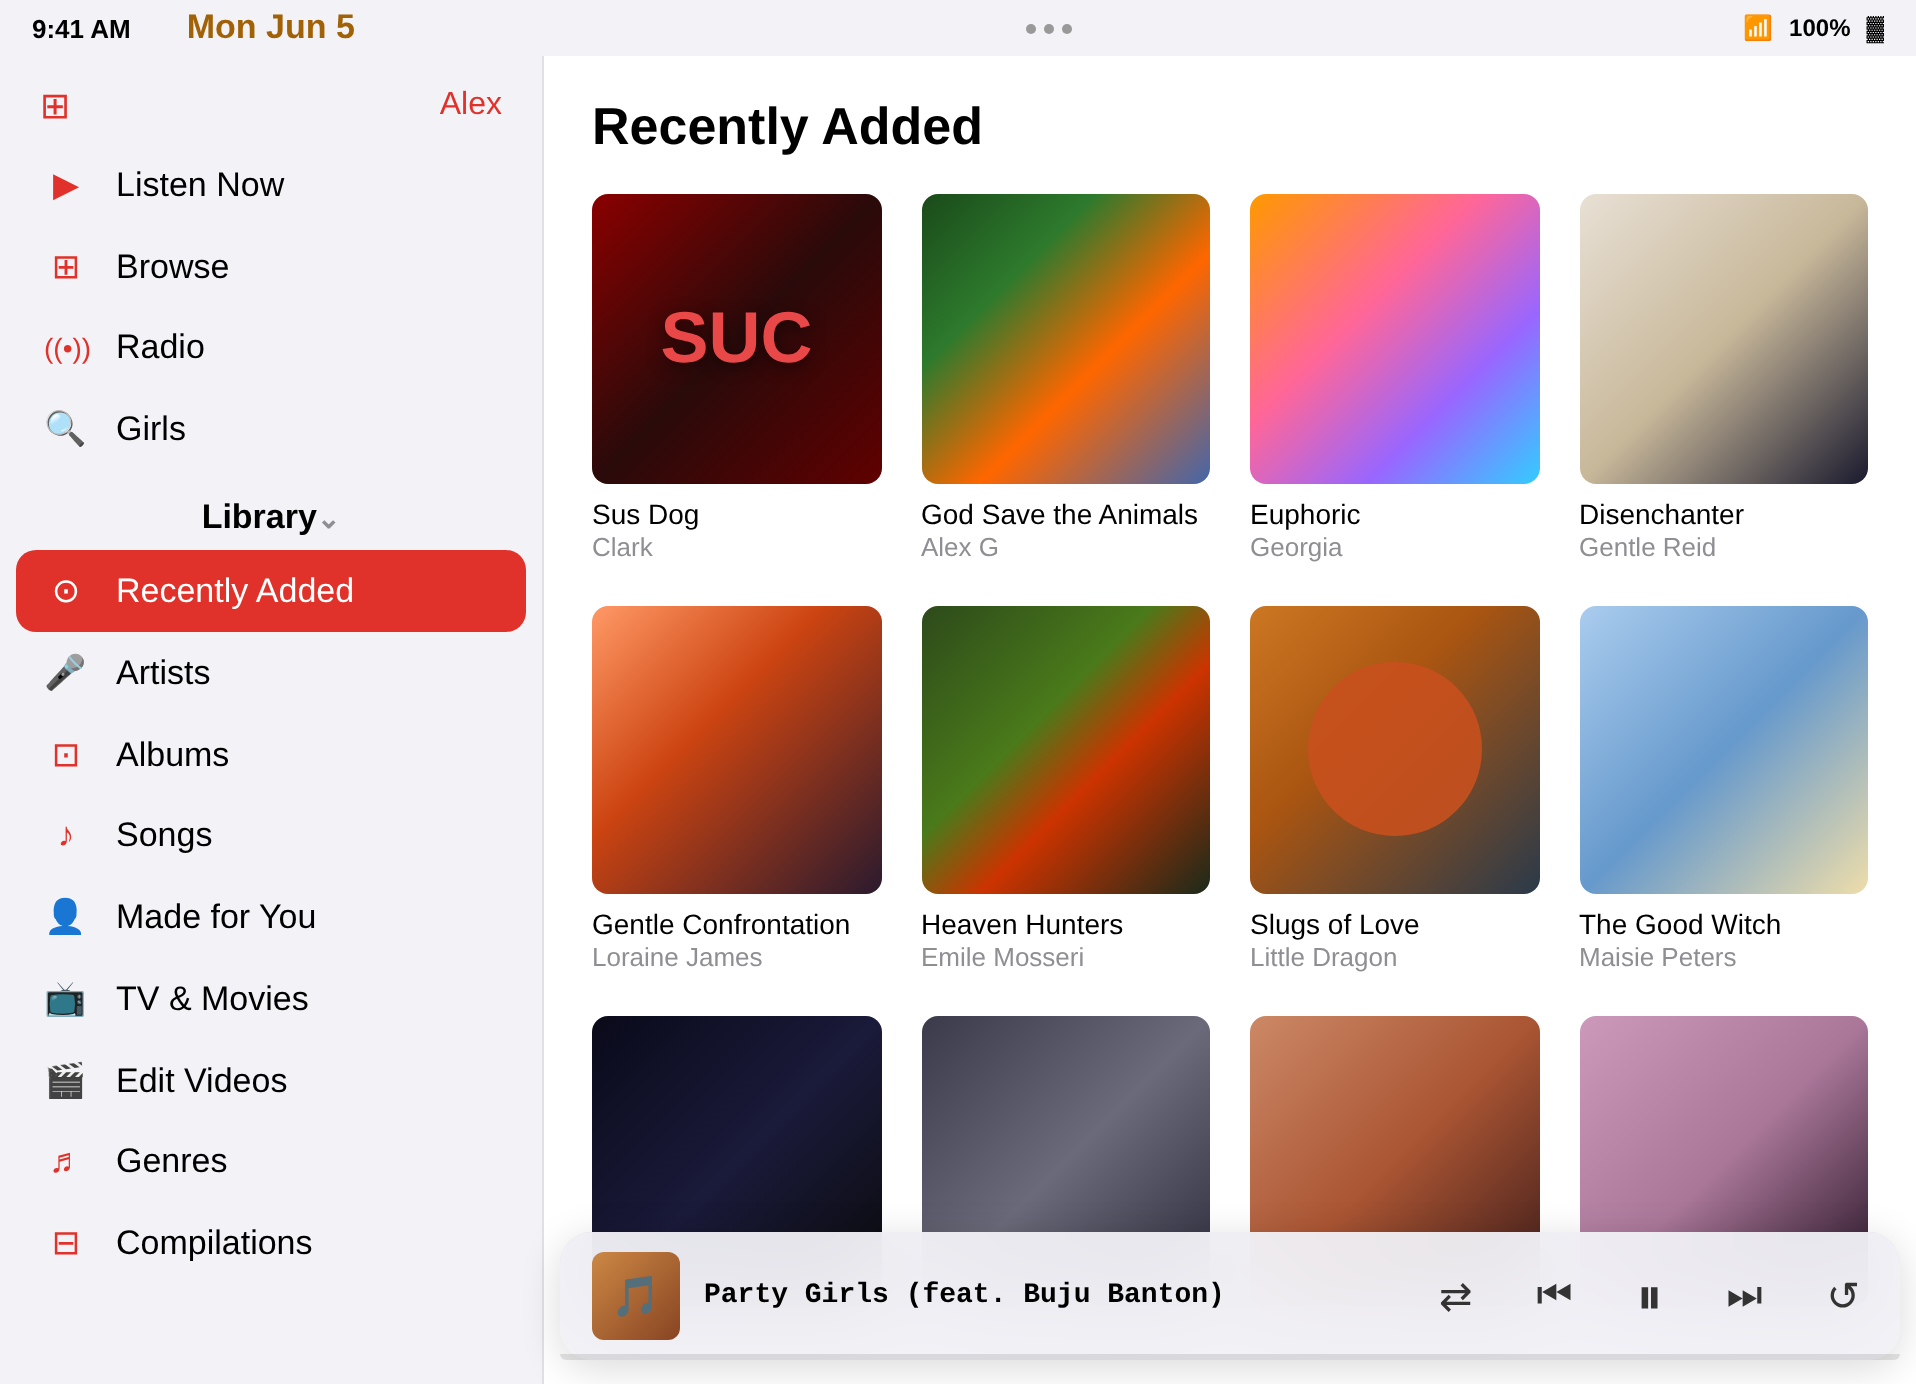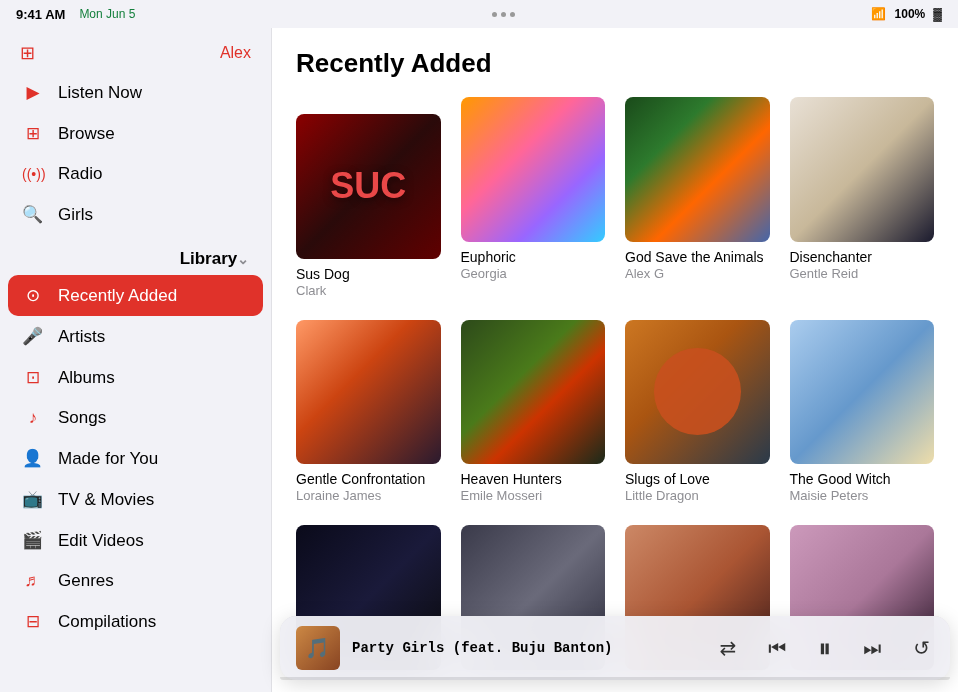--- a/index.html
+++ b/index.html
@@ -17,21 +17,21 @@
       height: 28px;
       background: #f2f2f7;
       display: flex;
       align-items: center;
       justify-content: space-between;
       padding: 0 16px;
       font-size: 13px;
       font-weight: 600;
     }
     .status-time { font-weight: 700; font-size: 13px; }
-    .status-date { font-size: 12px; font-weight: 400; color: #15803d; margin-left: 8px; }
+    .status-date { font-size: 17px; font-weight: 700; color: #a16207; margin-left: 8px; }
     .status-dots { display: flex; gap: 4px; }
     .status-dot { width: 5px; height: 5px; border-radius: 50%; background: #999; }
     .status-right { display: flex; align-items: center; gap: 8px; font-size: 12px; }
 
     
     .app-container {
       display: flex;
       height: calc(100% - 28px);
       background: #f2f2f7;
     }
@@ -85,21 +85,21 @@
       cursor: pointer;
       font-size: 17px;
       color: #000;
       font-weight: 400;
     }
     .nav-item .nav-icon { font-size: 17px; color: #e0322a; width: 22px; text-align: center; }
 
     .nav-section-header {
       display: flex;
       align-items: center;
-      justify-content: flex-end;
+      justify-content: center;
       padding: 14px 14px 6px 14px;
       font-size: 17px;
       font-weight: 700;
       color: #000;
     }
 
     .nav-section-header .chevron { color: #8e8e93; font-size: 14px; }
 
     .nav-item.active {
       background: #e0322a;
@@ -146,21 +146,21 @@
       line-height: 1.3;
     }
 
     .album-artist {
       font-size: 13px;
       color: #8e8e93;
       line-height: 1.3;
     }
 
     
-    .art-sus-dog { background: linear-gradient(135deg, #8b0000 0%, #2a0a0a 50%, #600000 100%); margin-top: 17px; }
+    .art-sus-dog { background: linear-gradient(135deg, #8b0000 0%, #2a0a0a 50%, #600000 100%); }
     .art-god-save { background: linear-gradient(135deg, #1a4a1a 0%, #2d7a2d 30%, #ff6600 60%, #4466aa 100%); }
     .art-euphoric { background: linear-gradient(135deg, #ff9900 0%, #ff6699 40%, #9966ff 70%, #33ccff 100%); }
     .art-disenchanter { background: linear-gradient(135deg, #e8e0d5 0%, #c8b89a 50%, #1a1a2e 100%); }
     .art-gentle { background: linear-gradient(135deg, #ff9966 0%, #cc4411 40%, #2a1a2e 100%); }
     .art-heaven { background: linear-gradient(135deg, #2d4a1a 0%, #4a7a1a 40%, #cc3300 60%, #1a2a1a 100%); }
     .art-slugs { background: linear-gradient(135deg, #cc7722 0%, #aa5511 40%, #2a3a4a 100%); }
     .art-good-witch { background: linear-gradient(135deg, #aaccee 0%, #6699cc 50%, #eeddaa 100%); }
     .art-bottom1 { background: linear-gradient(135deg, #0a0a1a 0%, #1a1a3a 50%, #0a0a0a 100%); }
     .art-bottom2 { background: linear-gradient(135deg, #3a3a4a 0%, #6a6a7a 50%, #2a2a3a 100%); }
     .art-bottom3 { background: linear-gradient(135deg, #cc8866 0%, #aa5533 50%, #3a1a1a 100%); }
@@ -252,21 +252,21 @@
       right: 0;
       height: 3px;
       background: rgba(0,0,0,0.1);
       border-radius: 0 0 16px 16px;
     }
   </style>
 </head>
 <body>
 
 <div class="status-bar">
-  <div style="display:flex;align-items:center;gap:6px;">
+  <div style="display:flex;align-items:center;gap:20px;">
     <span class="status-time">9:41 AM</span>
     <span class="status-date">Mon Jun 5</span>
   </div>
   <div class="status-dots">
     <div class="status-dot"></div>
     <div class="status-dot"></div>
     <div class="status-dot"></div>
   </div>
   <div class="status-right">
     <span>📶</span>
@@ -356,28 +356,28 @@
 
     <div class="album-grid" id="album-grid">
     <div class="album-item">
           <div class="album-art art-sus-dog">
             <div class="art-text" style="font-size: 36px; color: rgba(255, 80, 80, 0.9);">SUC</div>
           </div>
           <div class="album-name">Sus Dog</div>
           <div class="album-artist">Clark</div>
         </div>
         <div class="album-item">
+          <div class="album-art art-god-save"></div>
+          <div class="album-name">God Save the Animals</div>
+          <div class="album-artist">Alex G</div>
+        </div>
+        <div class="album-item">
           <div class="album-art art-euphoric"></div>
           <div class="album-name">Euphoric</div>
           <div class="album-artist">Georgia</div>
-        </div>
-        <div class="album-item">
-          <div class="album-art art-god-save"></div>
-          <div class="album-name">God Save the Animals</div>
-          <div class="album-artist">Alex G</div>
         </div>
         <div class="album-item">
           <div class="album-art art-disenchanter"></div>
           <div class="album-name">Disenchanter</div>
           <div class="album-artist">Gentle Reid</div>
         </div>
         <div class="album-item">
           <div class="album-art art-gentle"></div>
           <div class="album-name">Gentle Confrontation</div>
           <div class="album-artist">Loraine James</div>

